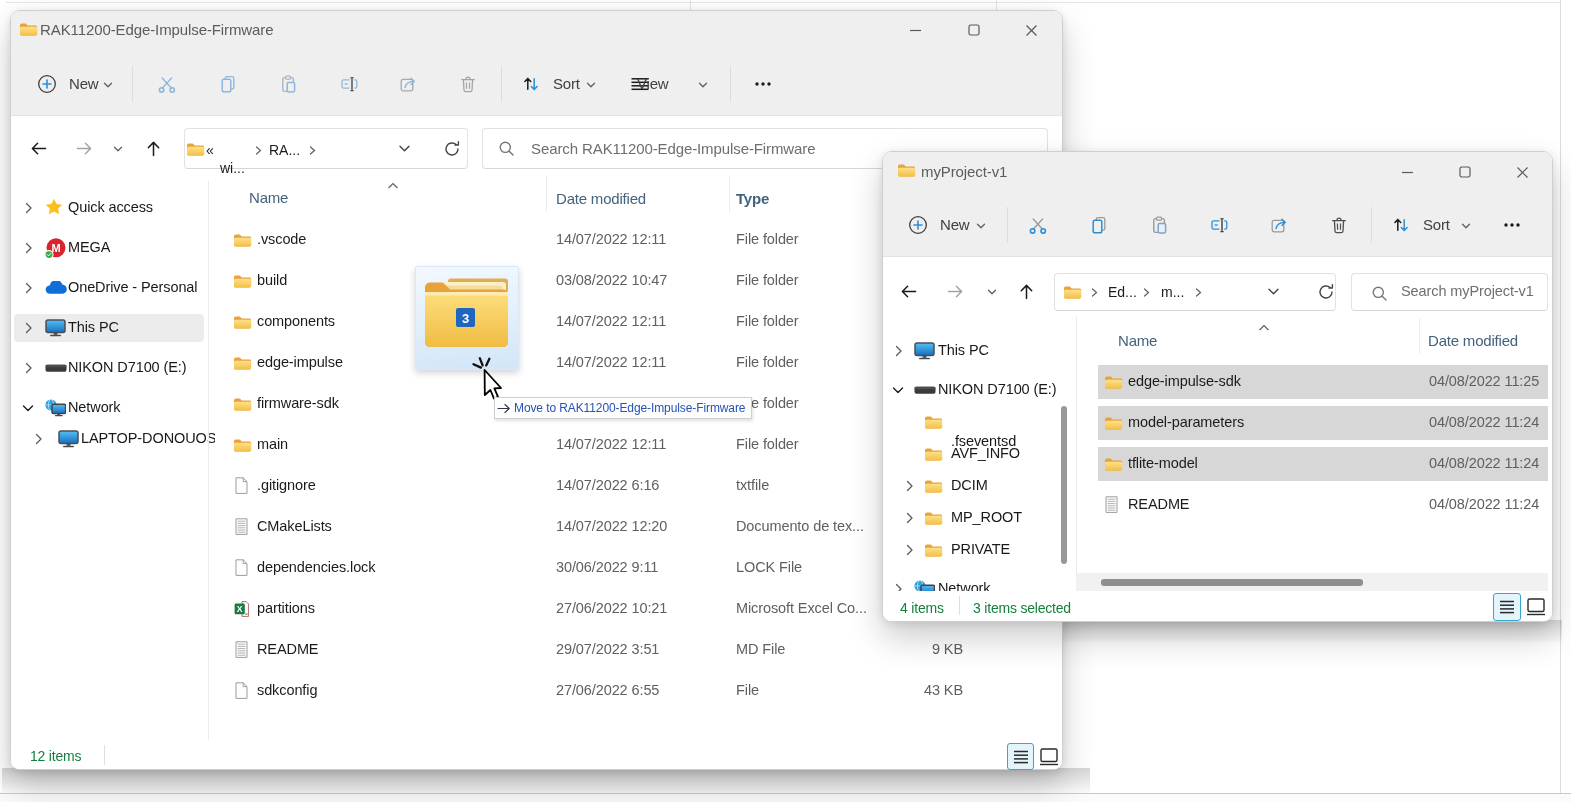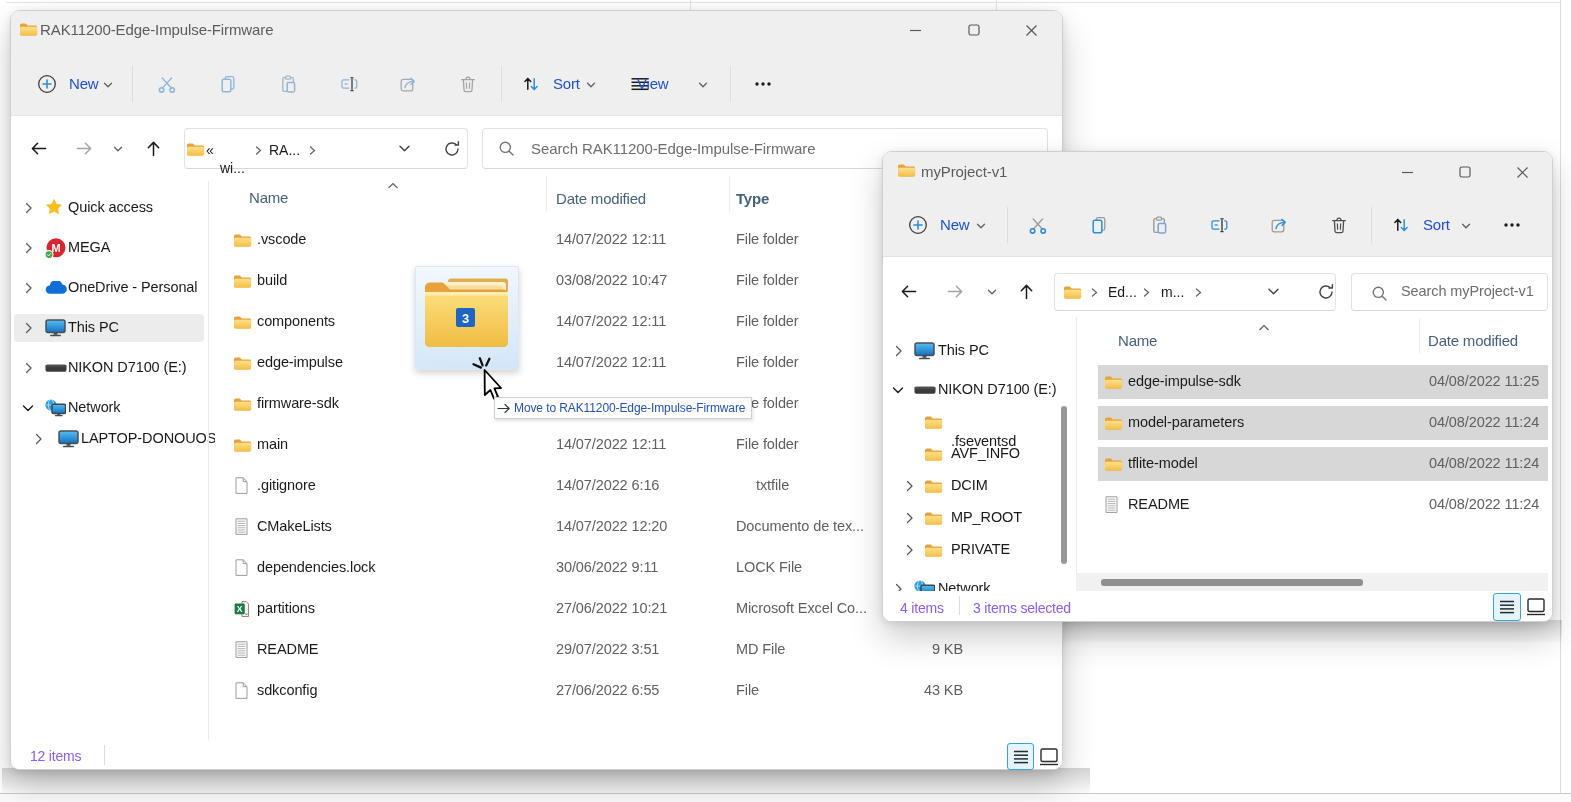--- a/index.html
+++ b/index.html
@@ -10,22 +10,22 @@
     box-shadow:0 16px 34px rgba(0,0,0,.20), 0 2px 8px rgba(0,0,0,.10); }
   .chrome { position:absolute; left:0; right:0; top:0; height:105px; background:#efefef;
     border-radius:8px 8px 0 0; border-bottom:1px solid #e3e3e3; }
   .ttl { position:absolute; font-size:15px; color:#5c5c5c; white-space:nowrap; letter-spacing:-0.1px;}
   .navbox { position:absolute; background:#fff; border:1px solid #e2e2e2; border-bottom-color:#d7d7d7; border-radius:4px; }
   .crumb { color:#1b1b1b; font-size:14px; }
   .hdr { color:#44627e; font-size:15px; letter-spacing:-0.2px; }
   .fname { color:#1c1c1c; font-size:14.5px; letter-spacing:-0.1px; white-space:nowrap;}
   .fmeta { color:#5f6061; font-size:14.5px; letter-spacing:-0.1px; white-space:nowrap;}
   .sbtxt { color:#191919; font-size:14.5px; letter-spacing:-0.1px; white-space:nowrap;}
-  .stat { color:#8b5cf6; font-size:14px; letter-spacing:-0.2px;}
-  .tbtxt { color:#1d4ed8; font-size:15px; letter-spacing:-0.2px; }
+  .stat { color:#15803d; font-size:14px; letter-spacing:-0.2px;}
+  .tbtxt { color:#404040; font-size:15px; letter-spacing:-0.2px; }
   .vline { position:absolute; width:1px; background:#dcdcdc; }
   .toolbtn-sel { position:absolute; border:1.5px solid #38a6d0; background:#e3f4fb; border-radius:3px; }
 </style>
 </head>
 <body>
 <svg width="0" height="0" style="position:absolute">
 <defs>
 <linearGradient id="fg" x1="0" y1="0" x2="0" y2="1">
   <stop offset="0" stop-color="#ffe18a"></stop>
         <stop offset="1" stop-color="#f3bf47"></stop>
@@ -298,21 +298,21 @@
       </svg>
       <div class="abs fname" style="left:246px;top:425px;">main</div>
       <div class="abs fmeta" style="left:545px;top:425px;">14/07/2022 12:11</div>
       <div class="abs fmeta" style="left:725px;top:425px;">File folder</div>
       <svg width="13" height="17" viewBox="0 0 13 17" style="left:224px;top:466px;" class="abs">
         <path d="M1 .8 H8.2 L12 4.6 V16.4 H1 Z" fill="#fefefe" stroke="#9c9c9c" stroke-width="1"></path>
         <path d="M8.2 .8 V4.6 H12" fill="none" stroke="#9c9c9c" stroke-width="1"></path>
       </svg>
       <div class="abs fname" style="left:246px;top:466px;">.gitignore</div>
       <div class="abs fmeta" style="left:545px;top:466px;">14/07/2022 6:16</div>
-      <div class="abs fmeta" style="left:725px;top:466px;margin-left:20px;">txtfile</div>
+      <div class="abs fmeta" style="left:725px;top:466px;">txtfile</div>
       <svg width="13" height="17" viewBox="0 0 13 17" style="left:224px;top:507px;" class="abs">
         <path d="M1 .8 H12 V16.4 H1 Z" fill="#fefefe" stroke="#9c9c9c" stroke-width="1"></path>
         <line x1="2.6" y1="3.2" x2="10.4" y2="3.2" stroke="#a9a9a9" stroke-width="0.9"></line>
         <line x1="2.6" y1="5.4" x2="10.4" y2="5.4" stroke="#a9a9a9" stroke-width="0.9"></line>
         <line x1="2.6" y1="7.6" x2="10.4" y2="7.6" stroke="#a9a9a9" stroke-width="0.9"></line>
         <line x1="2.6" y1="9.8" x2="10.4" y2="9.8" stroke="#a9a9a9" stroke-width="0.9"></line>
         <line x1="2.6" y1="12" x2="10.4" y2="12" stroke="#a9a9a9" stroke-width="0.9"></line>
         <line x1="2.6" y1="14.2" x2="10.4" y2="14.2" stroke="#a9a9a9" stroke-width="0.9"></line>
       </svg>
       <div class="abs fname" style="left:246px;top:507px;">CMakeLists</div>

